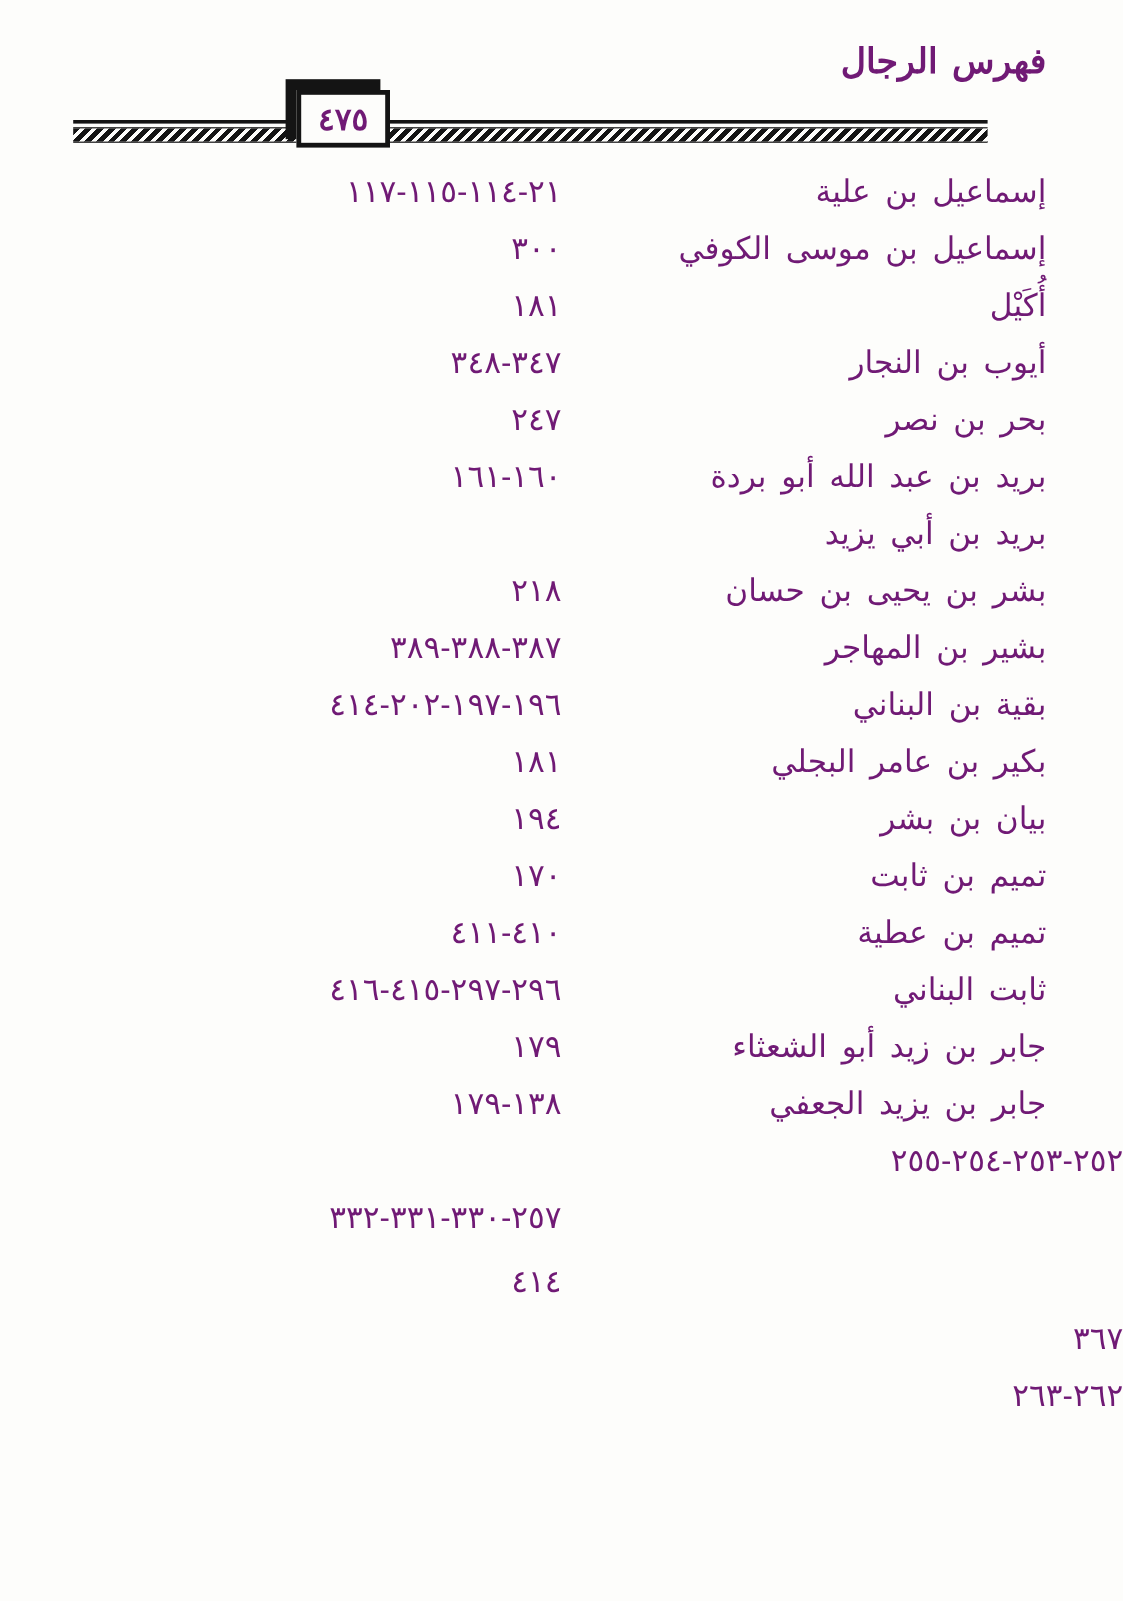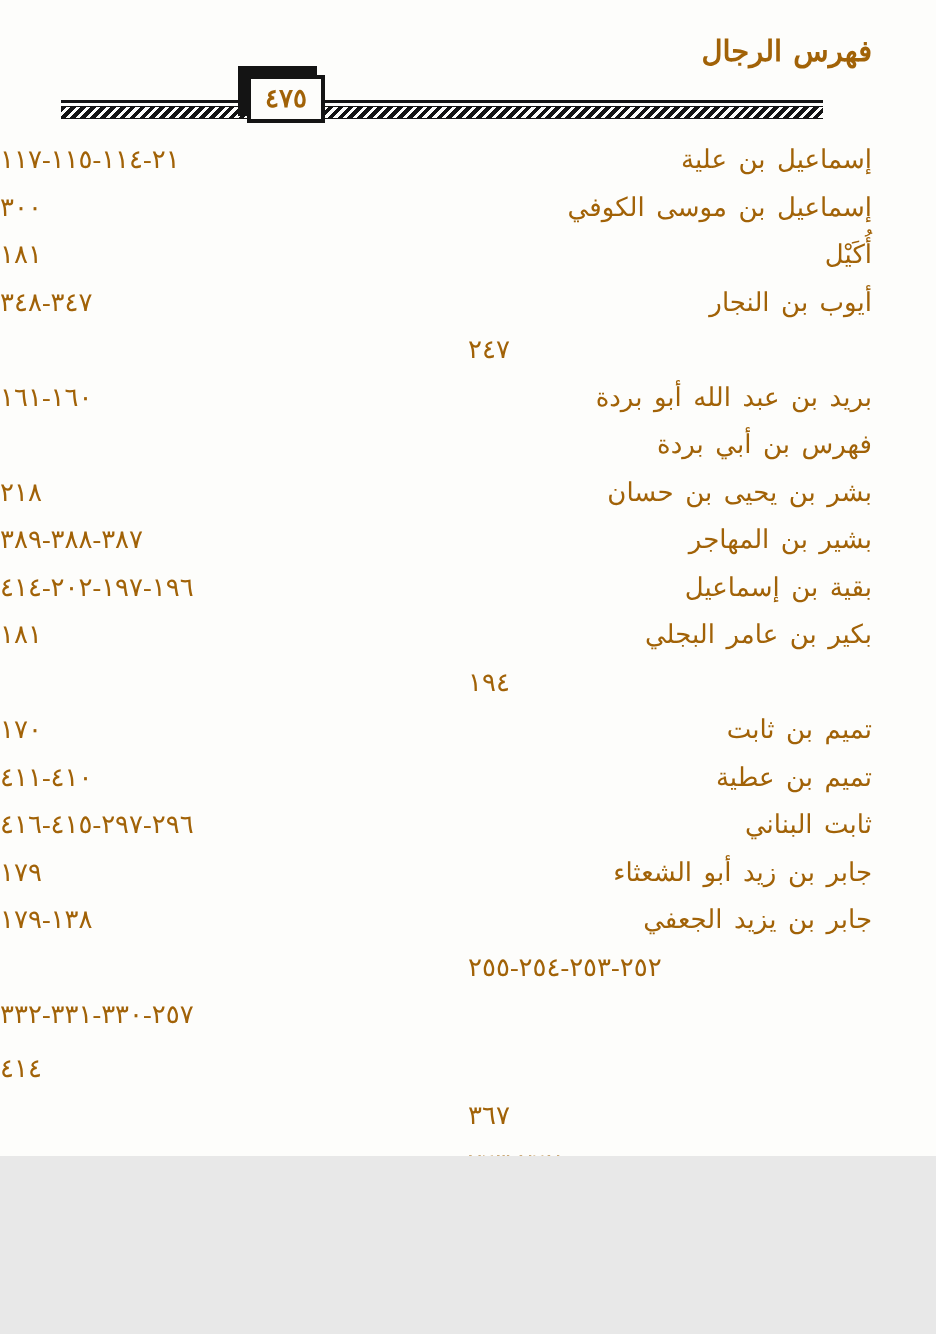--- a/index.html
+++ b/index.html
@@ -3,25 +3,25 @@
 <meta charset="utf-8">
 <style>
   html, body {
     margin: 0;
     padding: 0;
     background: #e8e8e8;
   }
   .page {
     position: relative;
     width: 936px;
-    height: 1156px;
+    height: 1334px;
     margin: 0 auto;
     background: #fdfdfb;
-    color: #a16207;
-    font-family: Liberation Serif, serif;
+    color: #701a75;
+    font-family: Liberation Sans, sans-serif;
     direction: rtl;
     overflow: hidden;
   }
 
   
   .header-title {
     position: absolute;
     top: 34px;
     right: 64px;
     font-size: 29px;
@@ -108,21 +108,21 @@
     width: 50%;
     padding-right: 64px;
     box-sizing: border-box;
     text-align: right;
     font-size: 26px;
     word-spacing: 5px;
     white-space: nowrap;
   }
   .nums {
     width: 50%;
-    text-align: left;
+    text-align: right;
     font-size: 26px;
     letter-spacing: 1px;
     direction: rtl;
     white-space: nowrap;
   }
 </style>
 </head>
 <body>
 
 <div class="page">
@@ -154,53 +154,55 @@
     <div class="name">أُكَيْل</div>
     <div class="nums">١٨١</div>
   </div>
 
   <div class="row">
     <div class="name">أيوب بن النجار</div>
     <div class="nums">٣٤٧-٣٤٨</div>
   </div>
 
   <div class="row">
+    <div class="name">بحر بن نصر</div>
     <div class="nums">٢٤٧</div>
   </div>
 
   <div class="row">
     <div class="name">بريد بن عبد الله أبو بردة</div>
     <div class="nums">١٦٠-١٦١</div>
   </div>
 
   <div class="row">
-    <div class="name">فهرس بن أبي بردة</div>
+    <div class="name">بريد بن أبي يزيد</div>
   </div>
 
   <div class="row">
     <div class="name">بشر بن يحيى بن حسان</div>
     <div class="nums">٢١٨</div>
   </div>
 
   <div class="row">
     <div class="name">بشير بن المهاجر</div>
     <div class="nums">٣٨٧-٣٨٨-٣٨٩</div>
   </div>
 
   <div class="row">
-    <div class="name">بقية بن إسماعيل</div>
+    <div class="name">بقية بن البناني</div>
     <div class="nums">١٩٦-١٩٧-٢٠٢-٤١٤</div>
   </div>
 
   <div class="row">
     <div class="name">بكير بن عامر البجلي</div>
     <div class="nums">١٨١</div>
   </div>
 
   <div class="row">
+    <div class="name">بيان بن بشر</div>
     <div class="nums">١٩٤</div>
   </div>
 
   <div class="row">
     <div class="name">تميم بن ثابت</div>
     <div class="nums">١٧٠</div>
   </div>
 
   <div class="row">
     <div class="name">تميم بن عطية</div>

